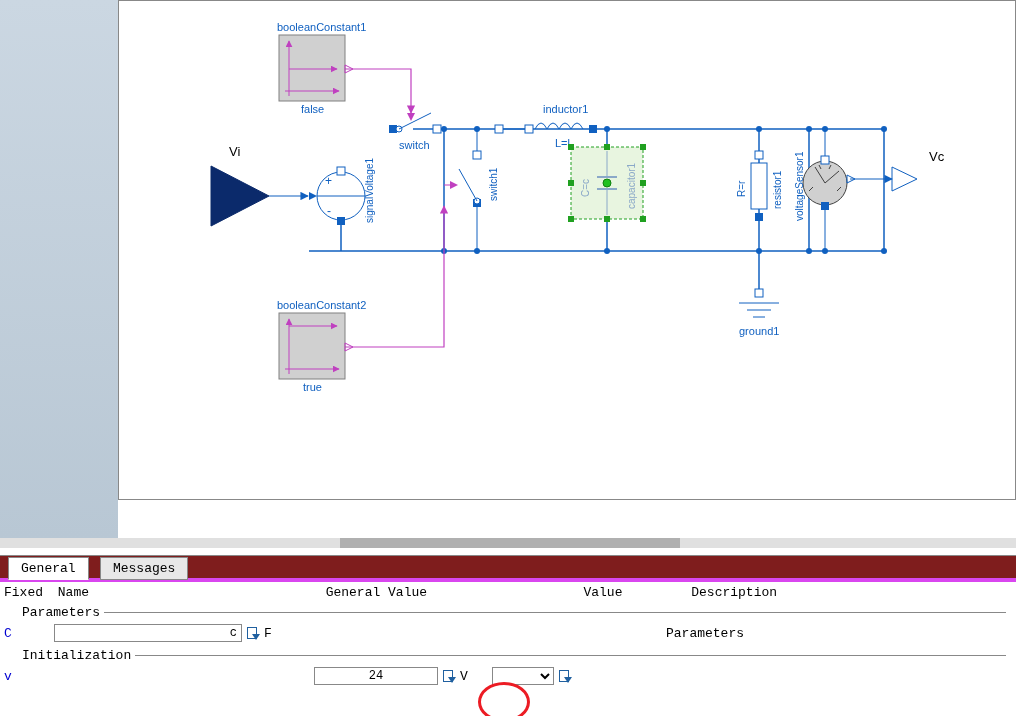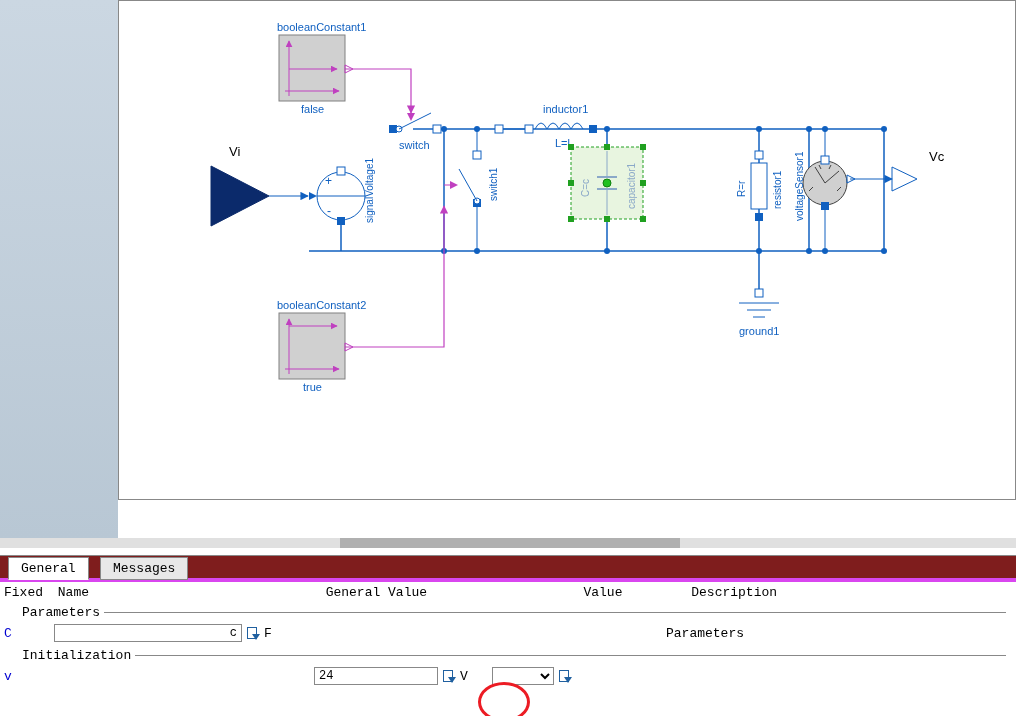--- a/index.html
+++ b/index.html
@@ -250,21 +250,21 @@
       <span style="width:388px"></span>
       <span>Parameters</span>
     </div>
   </fieldset>
 
   <fieldset>
     <legend>Initialization</legend>
     <div class="row">
       <span class="lbl">v</span>
       <span style="width:260px"></span>
-      <input class="inp" style="width: 124px; text-align: left;" value="24">
+      <input class="inp" style="width: 124px; text-align: center;" value="24">
       <span class="editicn"></span>
       <span style="width:16px">V</span>
       <span style="width:16px"></span>
       <select class="combo" style="width:62px"><option></option></select>
       <span class="editicn"></span>
     </div>
   </fieldset>
 
   <div id="redmark" style="left:478px;top:126px;width:46px;height:34px"></div>
 </div>

